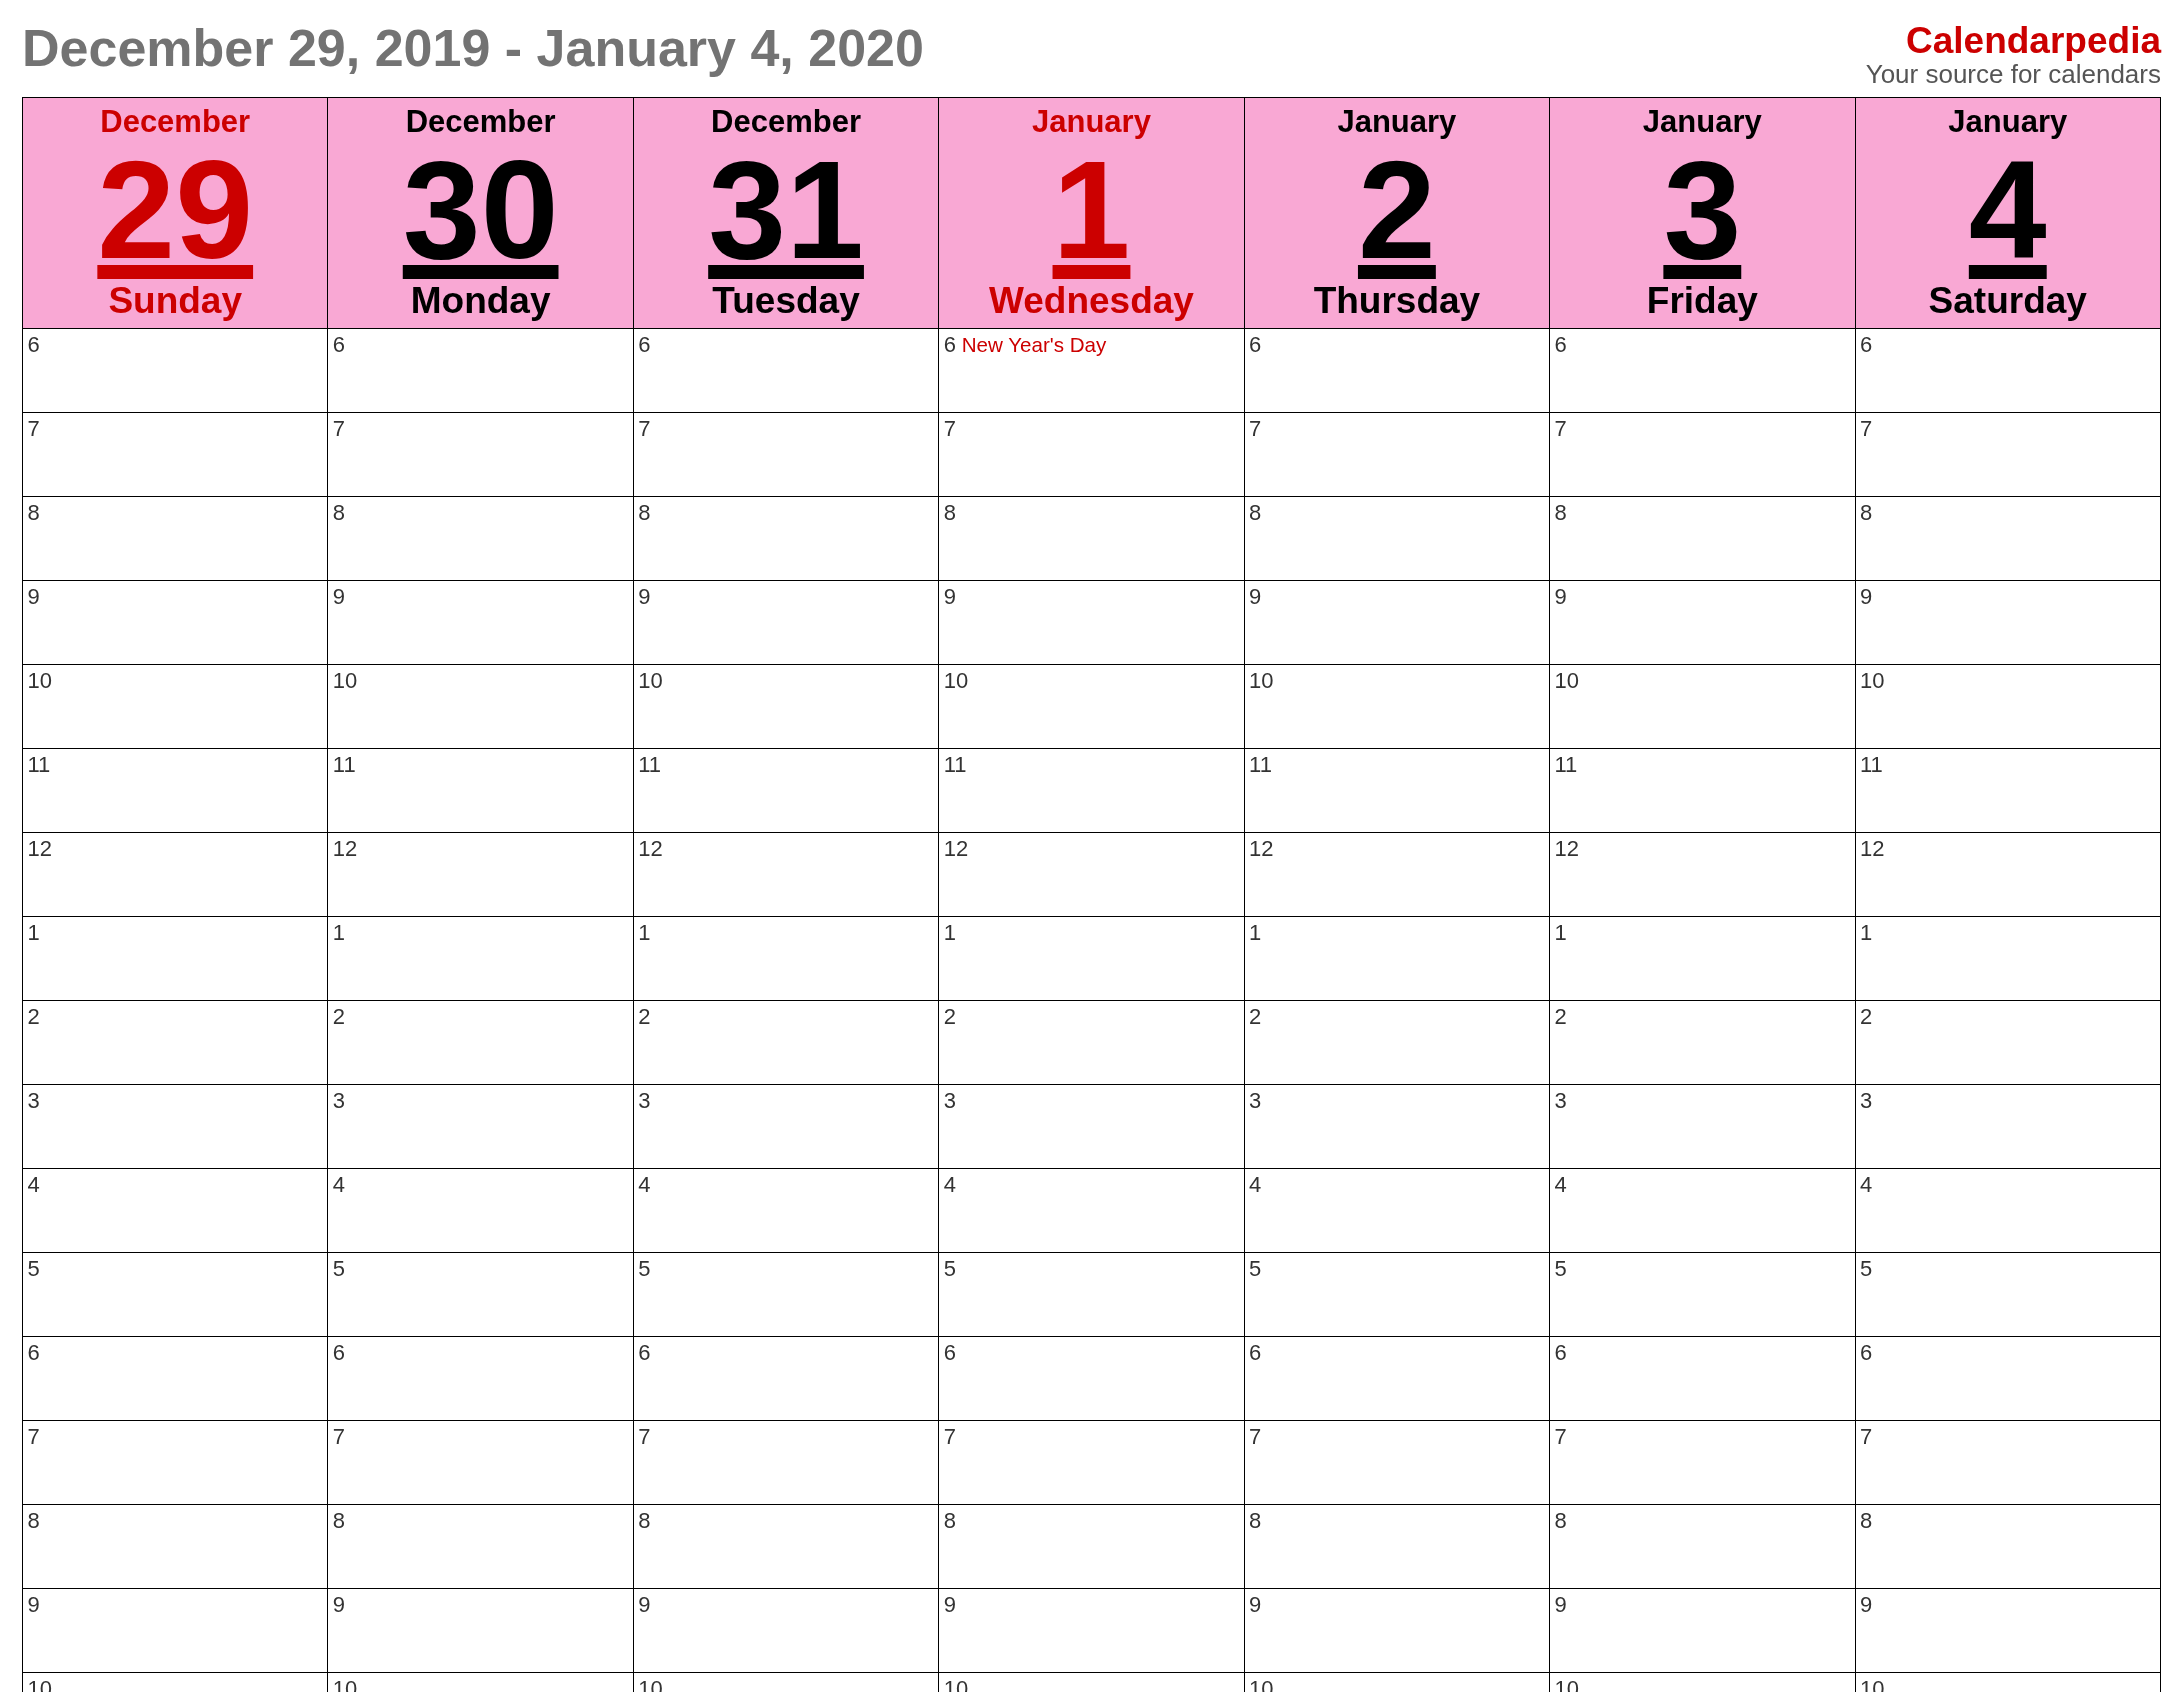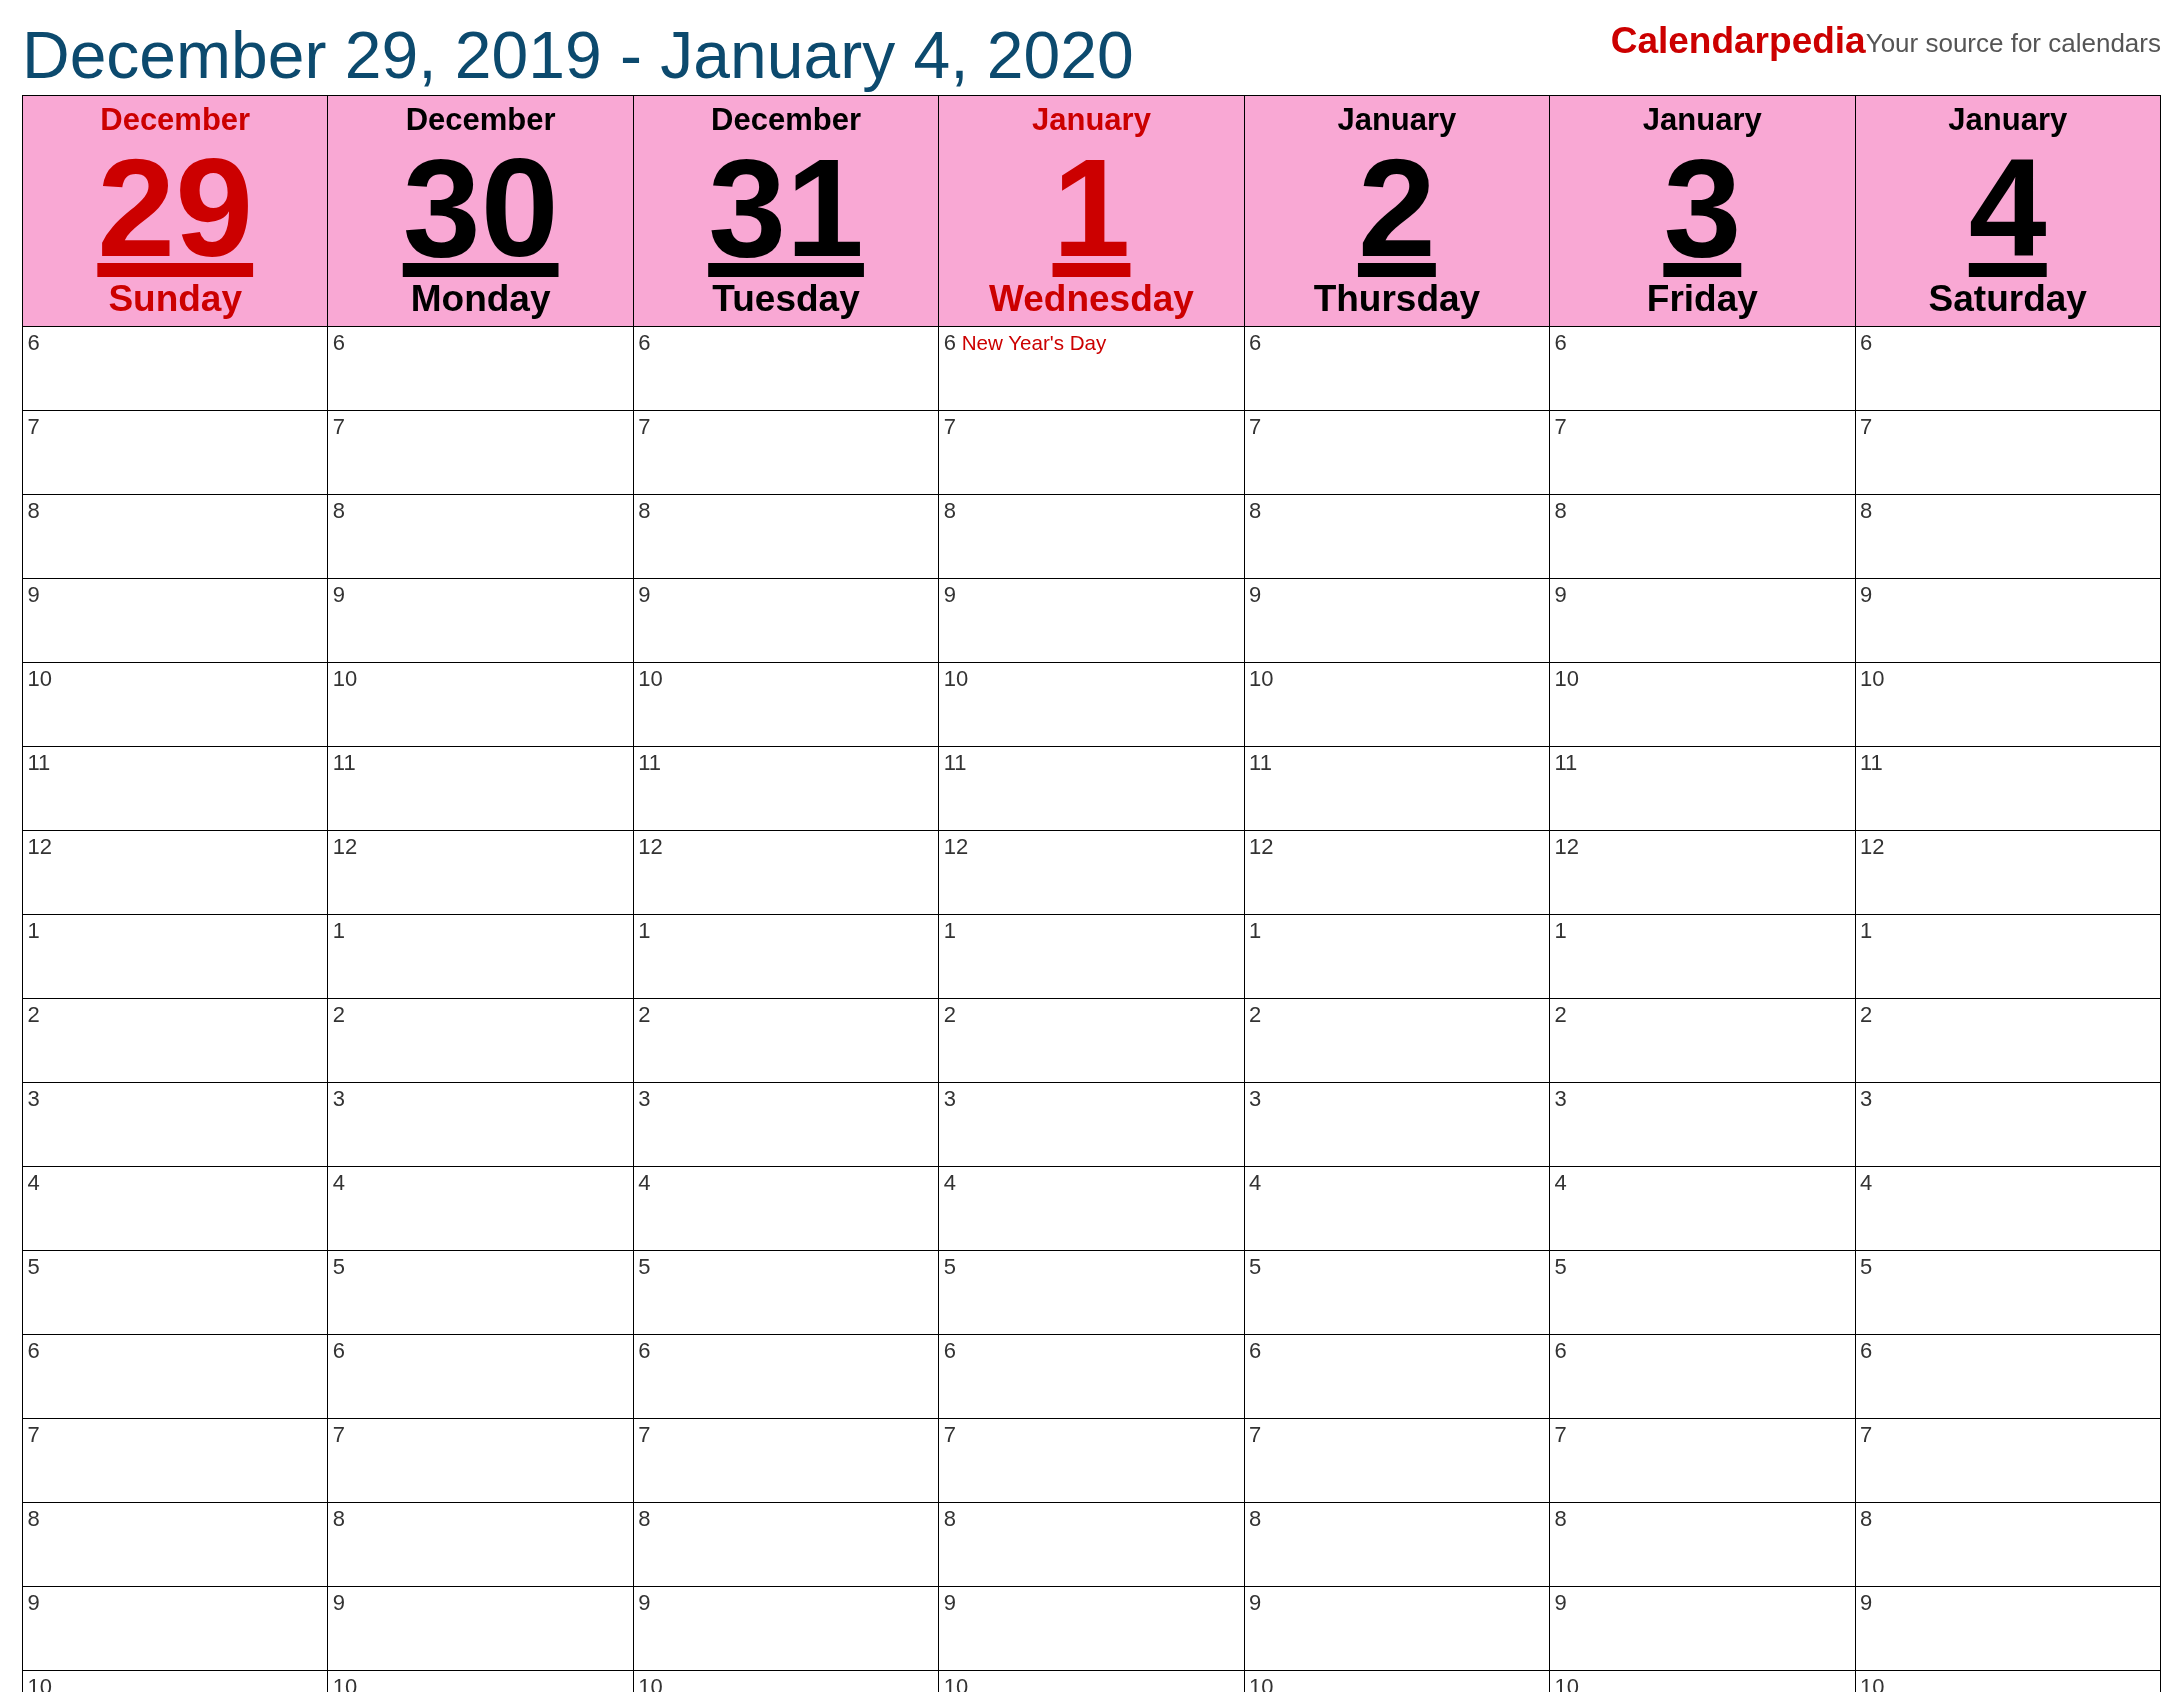--- a/index.html
+++ b/index.html
@@ -26,29 +26,30 @@
 
     
     .header {
       display: flex;
       justify-content: space-between;
       align-items: flex-start;
       margin-bottom: 7.3px;
     }
 
     .main-title {
-      font-size: 66px;
-      font-weight: normal;
-      color: #0c4a6e;
+      font-size: 52px;
+      font-weight: bold;
+      color: #737373;
       line-height: 1;
     }
 
     .logo-area {
       text-align: right;
       display: flex;
+      flex-direction: column;
       align-items: flex-end;
     }
 
     .logo-text {
       font-size: 37px;
       font-weight: bold;
       color: #000;
       line-height: 1;
     }
 

